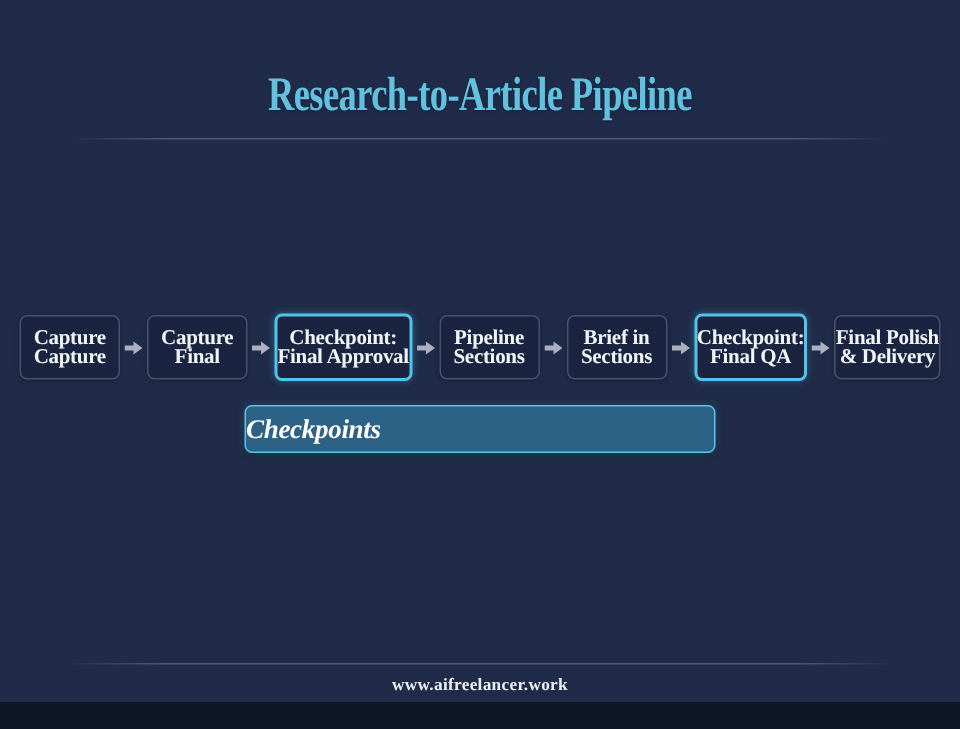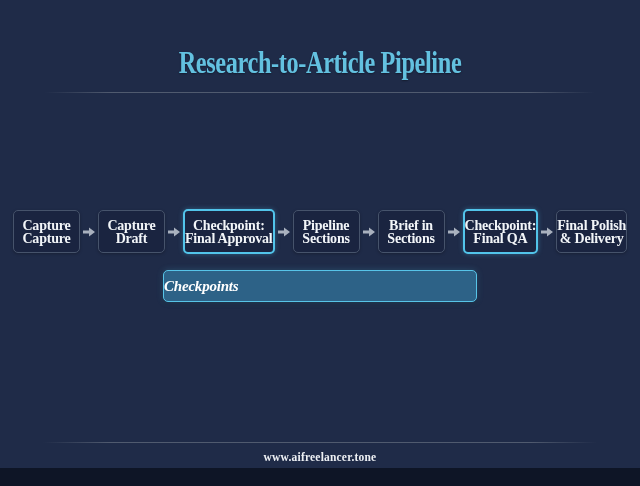--- a/index.html
+++ b/index.html
@@ -77,21 +77,21 @@
   }
   .arrow svg{display:block;}
   .callout{
     position:absolute;top:270px;left:50%;
     transform:translateX(-50%);
     width:312px;height:30px;
     background:var(--callout-fill);
     border:1.5px solid var(--callout-border);
     border-radius:5px;
     display:flex;align-items:center;justify-content:flex-start;
-    color:#ffffff;font-size:15px;font-weight:bold;
+    color:#ffffff;font-size:18px;font-weight:bold;
     letter-spacing:-0.2px;white-space:pre;
     box-shadow:0 0 6px rgba(87,196,232,0.25), 0 2px 4px rgba(0,0,0,0.3);
   }
   .callout .em{font-style:italic;}
   .footer-url{
     position:absolute;top:451px;left:0;width:100%;
     text-align:center;
     color:#edf0f4;
     font-size:11.5px;font-weight:bold;
     letter-spacing:0.2px;
@@ -116,21 +116,21 @@
     </div>
 
     <div class="arrow">
       <svg width="12" height="10" viewBox="0 0 12 10">
           <path d="M0 3.4 H6 V0.6 L12 5 L6 9.4 V6.6 H0 Z" fill="#a9b1be"></path>
         </svg>
     </div>
 
     <div class="step">
       <span>Capture</span>
-      <span>Draft</span>
+      <span>Final</span>
     </div>
 
     <div class="arrow">
       <svg width="12" height="10" viewBox="0 0 12 10">
           <path d="M0 3.4 H6 V0.6 L12 5 L6 9.4 V6.6 H0 Z" fill="#a9b1be"></path>
         </svg>
     </div>
 
     <div class="step checkpoint">
       <span>Checkpoint:</span>
@@ -180,15 +180,15 @@
       <span>Final Polish</span>
       <span>&amp; Delivery</span>
     </div>
 
   </div>
 
   <div class="callout"><span class="em">Checkpoints</span></div>
 
   <div class="divider divider-bottom"></div>
 
-  <div class="footer-url">www.aifreelancer.tone</div>
+  <div class="footer-url">www.aifreelancer.work</div>
 
 </div>
 
 </body></html>

